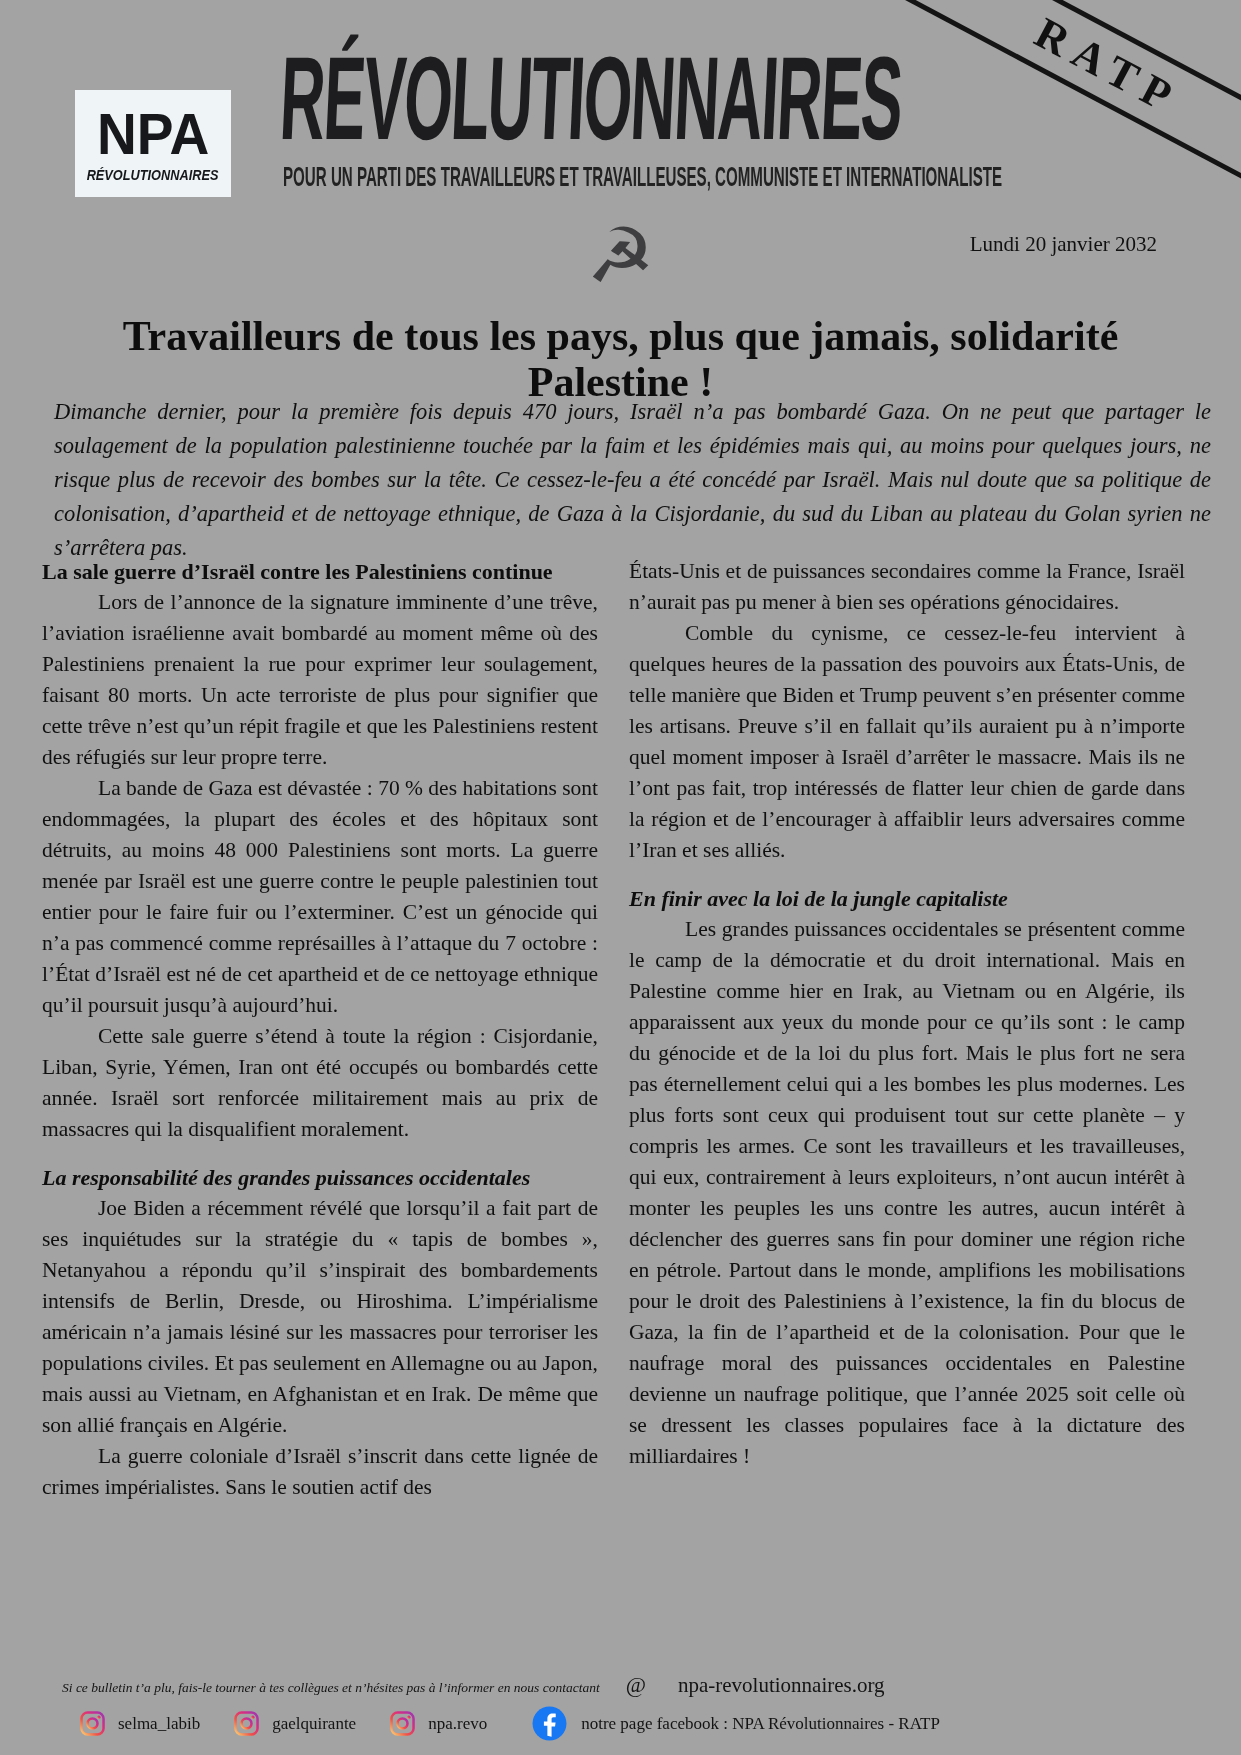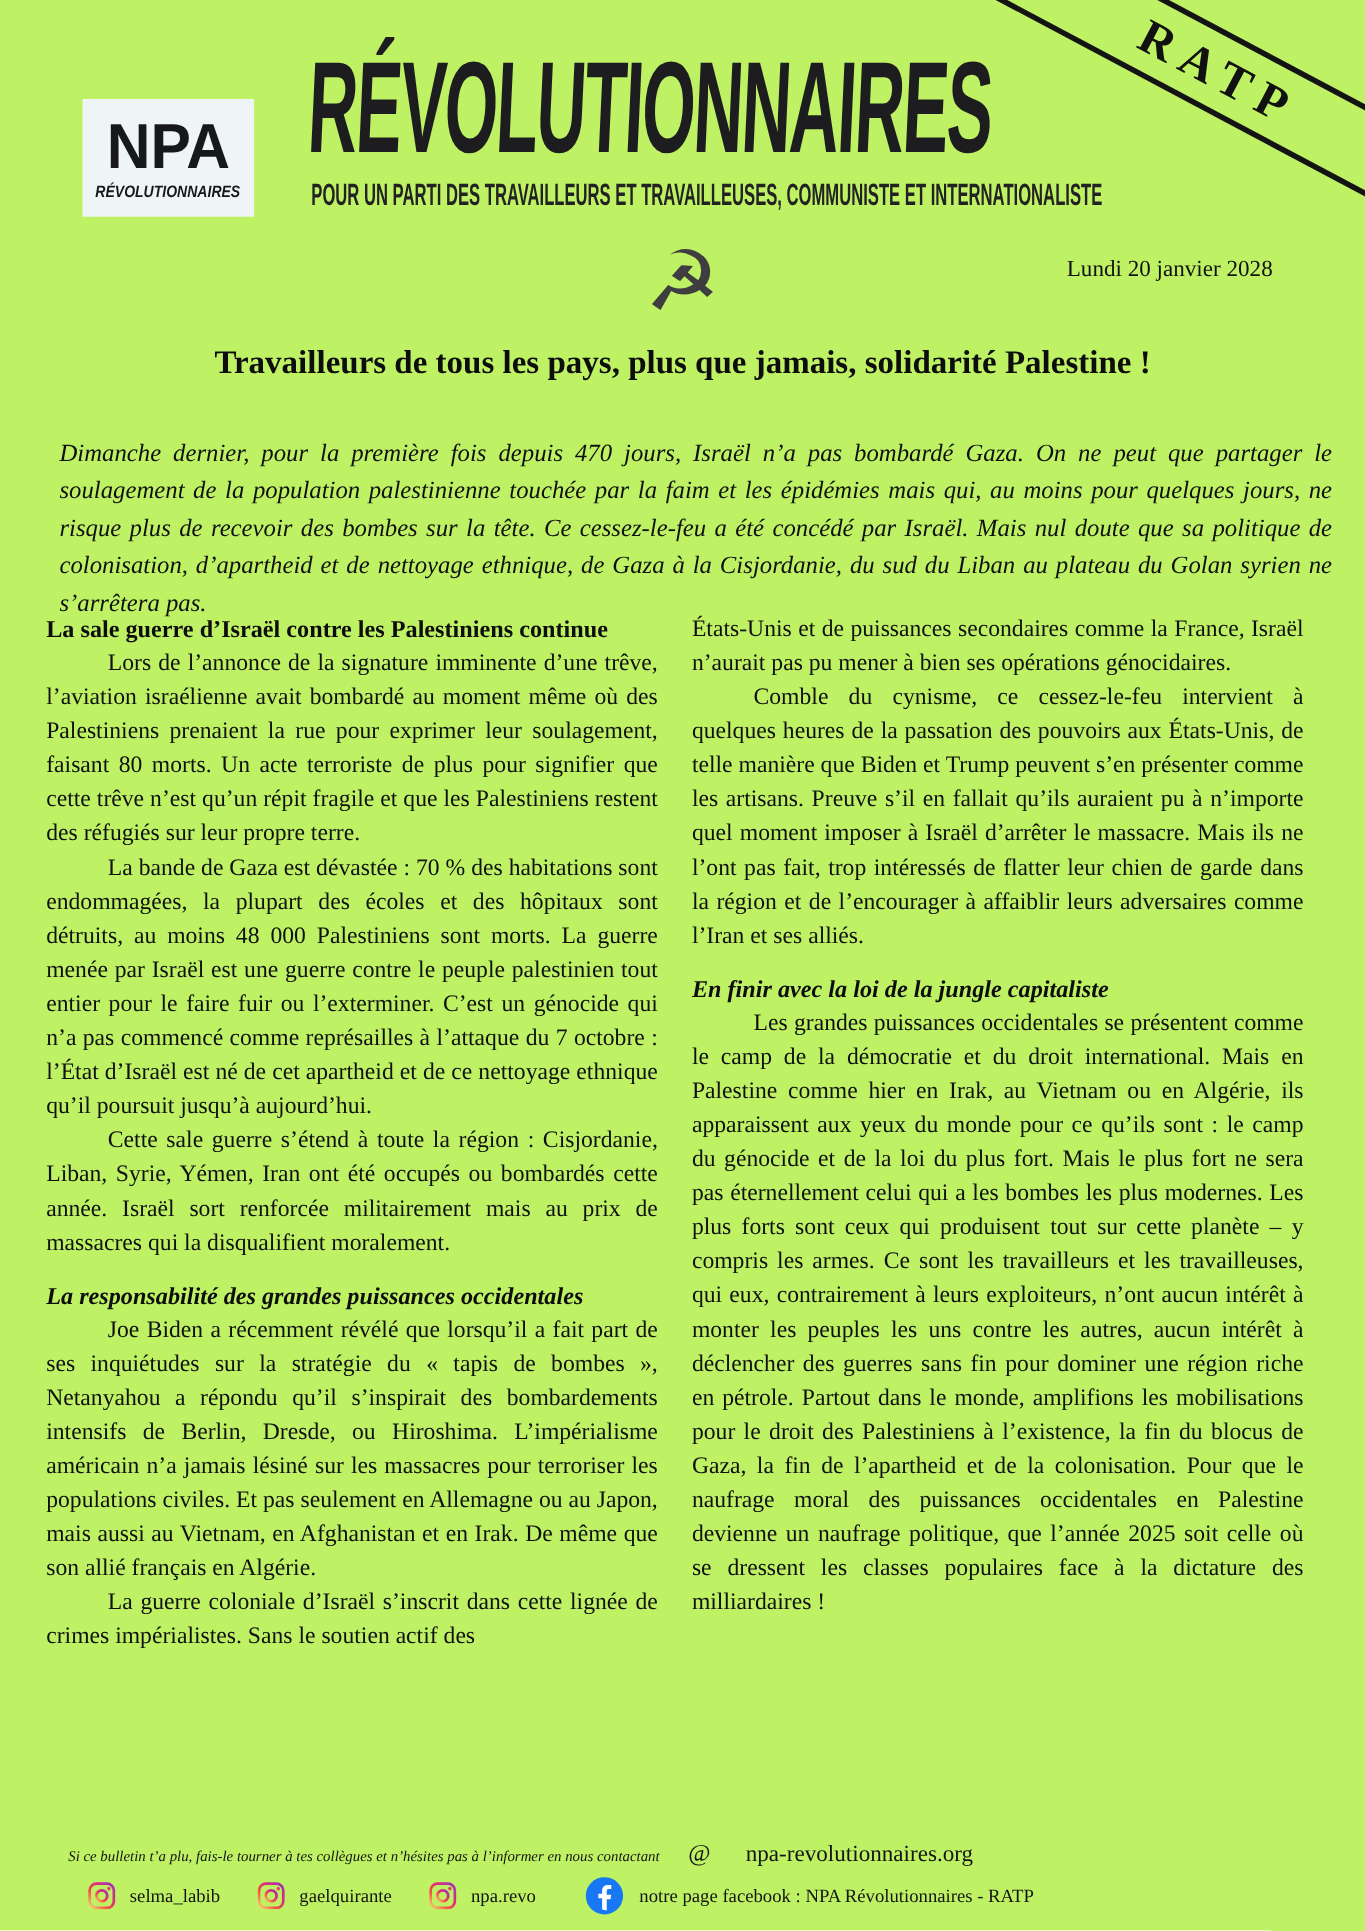--- a/index.html
+++ b/index.html
@@ -1,19 +1,19 @@
 <!DOCTYPE html>
 <html lang="fr"><head>
 <meta charset="utf-8">
 <style>
   html,body{margin:0;padding:0;background:#ffffff;}
   .page{
     position:relative;
     width:1241px;height:1755px;
-    background:#bef264;
+    background:#a3a3a3;
     overflow:hidden;
     color:#141414;
     font-family:"Liberation Serif",serif;
   }
 
   
   .logo-box{
     position:absolute;left:75px;top:90px;width:156px;height:107px;
     background:#eff5f6;
     display:flex;flex-direction:column;align-items:center;justify-content:center;
@@ -55,21 +55,21 @@
     font-family:"DejaVu Sans",sans-serif;font-size:76px;line-height:1;color:#3e3e40;
   }
   .issue-date{
     position:absolute;top:232px;right:84px;
     font-size:21px;color:#111;
   }
 
   
   .headline{
     position:absolute;left:42px;top:313px;width:1157px;margin:0;
-    text-align:center;font-weight:bold;font-size:30px;line-height:1.1;color:#0d0d0d;
+    text-align:center;font-weight:bold;font-size:42px;line-height:1.1;color:#0d0d0d;
   }
   .intro{
     position:absolute;left:42px;top:383px;width:1157px;margin:12px;
     font-style:italic;font-size:22.5px;line-height:34px;text-align:justify;color:#101010;
   }
 
   
   .cols{
     position:absolute;left:42px;top:556px;width:1157px;
     display:flex;gap:31px;
@@ -123,21 +123,21 @@
     <div class="m-title">RÉVOLUTIONNAIRES</div>
     <div class="m-subtitle">POUR UN PARTI DES TRAVAILLEURS ET TRAVAILLEUSES, COMMUNISTE ET INTERNATIONALISTE</div>
   </div>
 
   <div class="ratp">
     <span class="ratp-text">RATP</span>
   </div>
 
   <div class="emblem">☭</div>
 
-  <div class="issue-date">Lundi 20 janvier 2028</div>
+  <div class="issue-date">Lundi 20 janvier 2032</div>
 
   <h1 class="headline">Travailleurs de tous les pays, plus que jamais, solidarité Palestine !</h1>
   <p class="intro">Dimanche dernier, pour la première fois depuis 470 jours, Israël n’a pas bombardé Gaza. On ne peut que partager le soulagement de la population palestinienne touchée par la faim et les épidémies mais qui, au moins pour quelques jours, ne risque plus de recevoir des bombes sur la tête. Ce cessez-le-feu a été concédé par Israël. Mais nul doute que sa politique de colonisation, d’apartheid et de nettoyage ethnique, de Gaza à la Cisjordanie, du sud du Liban au plateau du Golan syrien ne s’arrêtera pas.</p>
 
   <div class="cols">
     <div class="col">
       <h2>La sale guerre d’Israël contre les Palestiniens continue</h2>
       <p class="ind">Lors de l’annonce de la signature imminente d’une trêve, l’aviation israélienne avait bombardé au moment même où des Palestiniens prenaient la rue pour exprimer leur soulagement, faisant 80 morts. Un acte terroriste de plus pour signifier que cette trêve n’est qu’un répit fragile et que les Palestiniens restent des réfugiés sur leur propre terre.</p>
       <p class="ind">La bande de Gaza est dévastée : 70 % des habitations sont endommagées, la plupart des écoles et des hôpitaux sont détruits, au moins 48 000 Palestiniens sont morts. La guerre menée par Israël est une guerre contre le peuple palestinien tout entier pour le faire fuir ou l’exterminer. C’est un génocide qui n’a pas commencé comme représailles à l’attaque du 7 octobre : l’État d’Israël est né de cet apartheid et de ce nettoyage ethnique qu’il poursuit jusqu’à aujourd’hui.</p>
       <p class="ind">Cette sale guerre s’étend à toute la région : Cisjordanie, Liban, Syrie, Yémen, Iran ont été occupés ou bombardés cette année. Israël sort renforcée militairement mais au prix de massacres qui la disqualifient moralement.</p>

